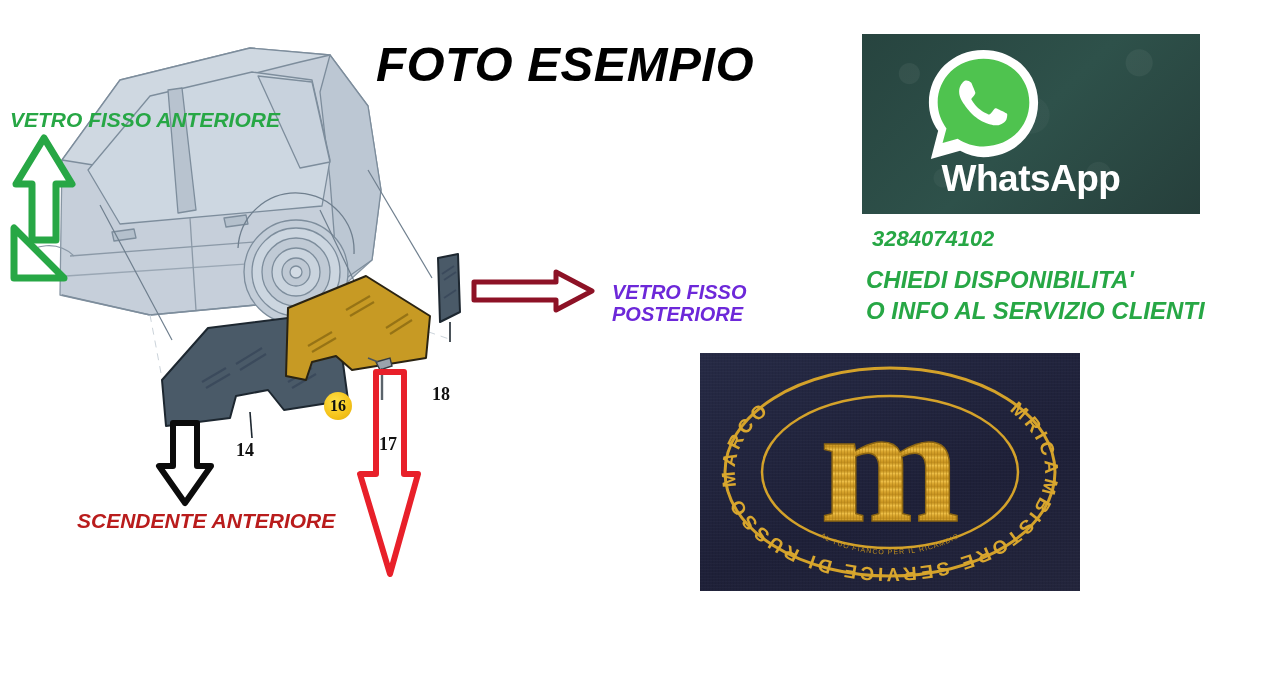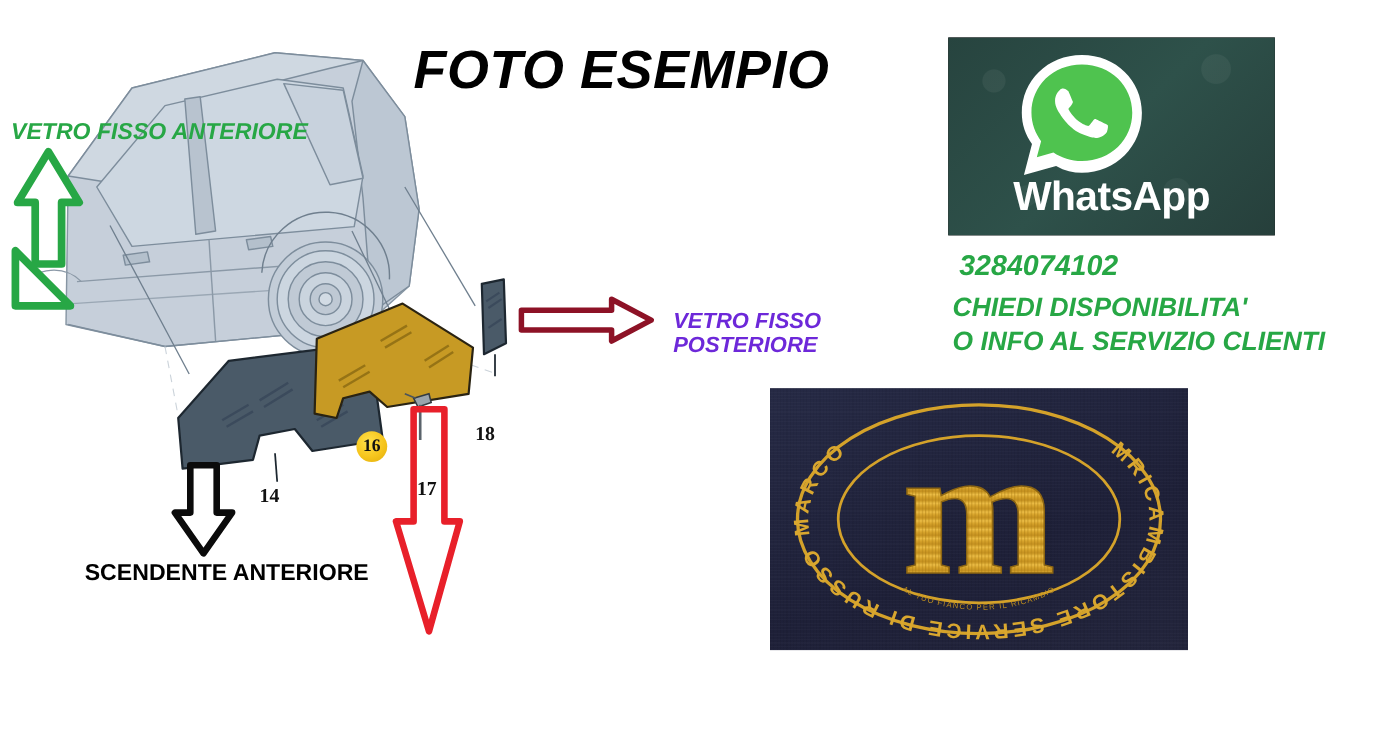--- a/index.html
+++ b/index.html
@@ -40,60 +40,61 @@
     white-space: nowrap;
   }
   .label-darkred {
     color: #6d28d9;
     font-weight: bold;
     font-style: italic;
     white-space: nowrap;
     line-height: 1.12;
   }
   .label-black {
-    color: #000000;
-    font-weight: bold;
+    color: #b91c1c;
+    font-weight: bold;
+    font-style: italic;
     white-space: nowrap;
   }
   .label-red {
     color: #e8202a;
     font-weight: bold;
     font-style: italic;
     white-space: nowrap;
   }
 
   #label-vetro-fisso-anteriore { left: 10px; top: 108px; font-size: 21px; z-index: 6;}
   #label-vetro-fisso-posteriore { left: 612px; top: 281px; font-size: 20px; z-index: 6;}
   #label-scendente-anteriore { left: 77px; top: 509px; font-size: 21px; z-index: 6;}
   #label-scendente-posteriore { left: 347px; top: 585px; font-size: 21px; z-index: 6;}
 
   
   #contact-phone {
     left: 872px; top: 226px;
-    font-size: 26px;
+    font-size: 22px;
     color: #27a745;
     font-weight: bold;
     font-style: italic;
     white-space: nowrap;
   }
   #contact-lines {
     left: 866px; top: 265px;
     font-size: 24px;
     color: #27a745;
     font-weight: bold;
     font-style: italic;
     line-height: 1.28;
     white-space: nowrap;
   }
 
   
   #whatsapp-panel {
     left: 862px; top: 34px;
-    width: 297px; height: 180px;
-    background: #000000;
+    width: 338px; height: 180px;
+    background: #ef4444;
     overflow: hidden;
     text-decoration: underline;
   }
   #whatsapp-panel .wa-texture {
     position: absolute; inset: 0;
     background:
       radial-gradient(circle at 14% 22%, rgba(255,255,255,.055) 0 10px, transparent 11px),
       radial-gradient(circle at 82% 16%, rgba(255,255,255,.05) 0 13px, transparent 14px),
       radial-gradient(circle at 70% 78%, rgba(255,255,255,.045) 0 12px, transparent 13px),
       radial-gradient(circle at 24% 80%, rgba(255,255,255,.04) 0 9px, transparent 10px),

